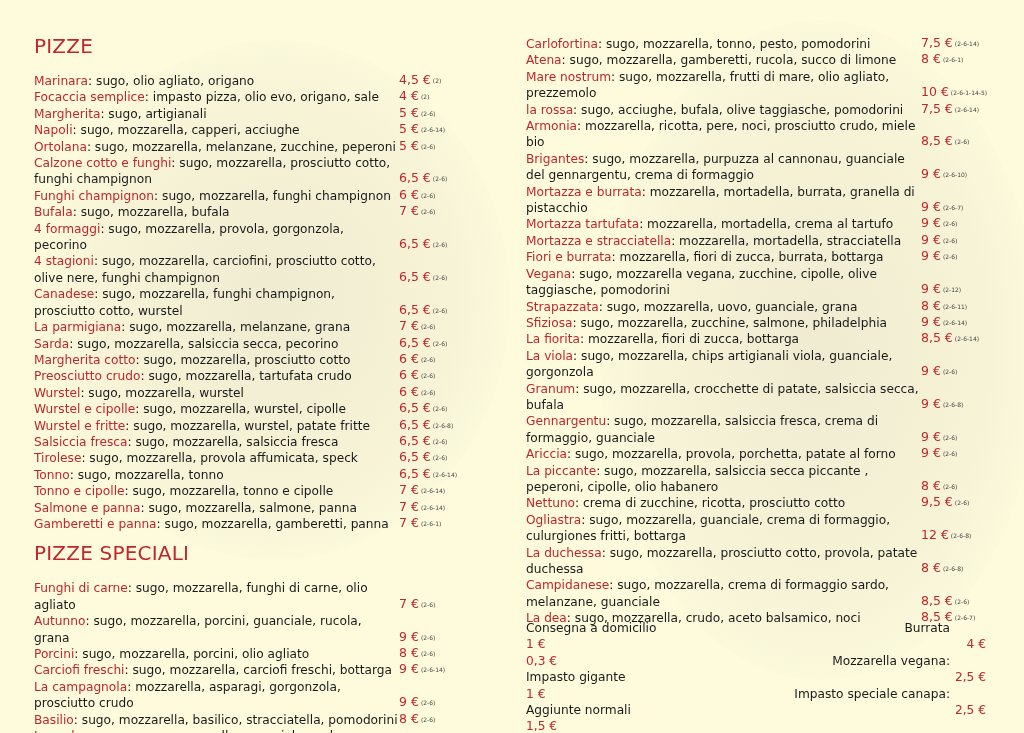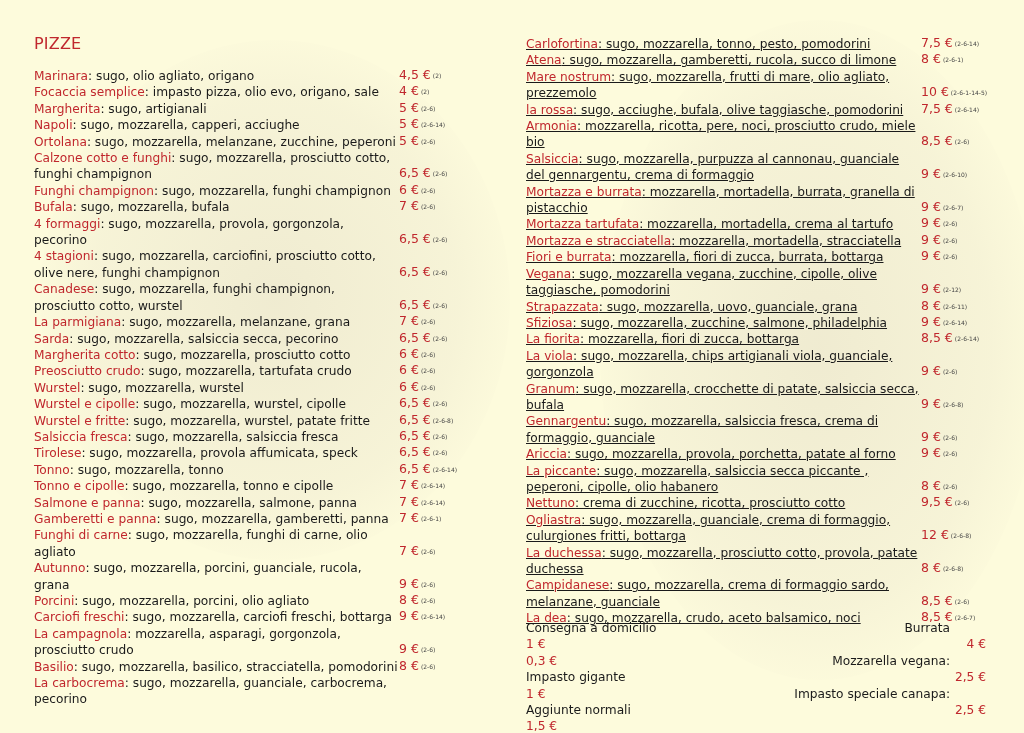--- a/index.html
+++ b/index.html
@@ -12,21 +12,21 @@
   }
   .bg-blob {
     position: absolute; border-radius: 50%;
     background: radial-gradient(ellipse at center, rgba(235,230,205,0.75) 0%, rgba(240,236,210,0.5) 55%, rgba(253,251,220,0) 75%);
     pointer-events: none;
   }
   .col { position: absolute; top: 0; }
   .col-left { left: 34px; width: 440px; }
   .col-right { left: 526px; width: 470px; }
   .section-title {
-    color: #c0272d; font-size: 16px; font-weight: normal;
+    color: #c0272d; font-size: 20px; font-weight: normal;
     margin: 0; letter-spacing: 0.2px;
   }
   .items { list-style: none; margin: 0; padding: 0; }
   .item {
     position: relative; font-size: 12.2px; line-height: 16.4px;
     padding-right: 75px;
   }
   .item .name { color: #c0272d; }
   .item .desc { color: #1a1a1a; }
   .item .price {
@@ -67,39 +67,40 @@
       <li class="item"><span class="name">Wurstel</span><span class="desc">: sugo, mozzarella, wurstel</span><span class="price"><span>6 €</span><span class="allergens">(2-6)</span></span></li>
       <li class="item"><span class="name">Wurstel e cipolle</span><span class="desc">: sugo, mozzarella, wurstel, cipolle</span><span class="price"><span>6,5 €</span><span class="allergens">(2-6)</span></span></li>
       <li class="item"><span class="name">Wurstel e fritte</span><span class="desc">: sugo, mozzarella, wurstel, patate fritte</span><span class="price"><span>6,5 €</span><span class="allergens">(2-6-8)</span></span></li>
       <li class="item"><span class="name">Salsiccia fresca</span><span class="desc">: sugo, mozzarella, salsiccia fresca</span><span class="price"><span>6,5 €</span><span class="allergens">(2-6)</span></span></li>
       <li class="item"><span class="name">Tirolese</span><span class="desc">: sugo, mozzarella, provola affumicata, speck</span><span class="price"><span>6,5 €</span><span class="allergens">(2-6)</span></span></li>
       <li class="item"><span class="name">Tonno</span><span class="desc">: sugo, mozzarella, tonno</span><span class="price"><span>6,5 €</span><span class="allergens">(2-6-14)</span></span></li>
       <li class="item"><span class="name">Tonno e cipolle</span><span class="desc">: sugo, mozzarella, tonno e cipolle</span><span class="price"><span>7 €</span><span class="allergens">(2-6-14)</span></span></li>
       <li class="item"><span class="name">Salmone e panna</span><span class="desc">: sugo, mozzarella, salmone, panna</span><span class="price"><span>7 €</span><span class="allergens">(2-6-14)</span></span></li>
       <li class="item"><span class="name">Gamberetti e panna</span><span class="desc">: sugo, mozzarella, gamberetti, panna</span><span class="price"><span>7 €</span><span class="allergens">(2-6-1)</span></span></li>
     </ul>
+  <h2 class="section-title" style="margin-top:9px;margin-bottom:15px;">PIZZE SPECIALI</h2>
   <ul class="items" id="speciali-list">
       <li class="item"><span class="name">Funghi di carne</span><span class="desc">: sugo, mozzarella, funghi di carne, olio agliato</span><span class="price"><span>7 €</span><span class="allergens">(2-6)</span></span></li>
       <li class="item"><span class="name">Autunno</span><span class="desc">: sugo, mozzarella, porcini, guanciale, rucola, grana</span><span class="price"><span>9 €</span><span class="allergens">(2-6)</span></span></li>
       <li class="item"><span class="name">Porcini</span><span class="desc">: sugo, mozzarella, porcini, olio agliato</span><span class="price"><span>8 €</span><span class="allergens">(2-6)</span></span></li>
       <li class="item"><span class="name">Carciofi freschi</span><span class="desc">: sugo, mozzarella, carciofi freschi, bottarga</span><span class="price"><span>9 €</span><span class="allergens">(2-6-14)</span></span></li>
       <li class="item"><span class="name">La campagnola</span><span class="desc">: mozzarella, asparagi, gorgonzola, prosciutto crudo</span><span class="price"><span>9 €</span><span class="allergens">(2-6)</span></span></li>
       <li class="item"><span class="name">Basilio</span><span class="desc">: sugo, mozzarella, basilico, stracciatella, pomodorini</span><span class="price"><span>8 €</span><span class="allergens">(2-6)</span></span></li>
       <li class="item"><span class="name">La carbocrema</span><span class="desc">: sugo, mozzarella, guanciale, carbocrema, pecorino</span></li>
     </ul>
 </div>
 
-<div class="col col-right" style="top:36px;text-decoration:underline;">
+<div class="col col-right" style="top:36px;">
   <ul class="items" id="speciali-cont-list">
       <li class="item"><span class="name">Carlofortina</span><span class="desc">: sugo, mozzarella, tonno, pesto, pomodorini</span><span class="price"><span>7,5 €</span><span class="allergens">(2-6-14)</span></span></li>
       <li class="item"><span class="name">Atena</span><span class="desc">: sugo, mozzarella, gamberetti, rucola, succo di limone</span><span class="price"><span>8 €</span><span class="allergens">(2-6-1)</span></span></li>
       <li class="item"><span class="name">Mare nostrum</span><span class="desc">: sugo, mozzarella, frutti di mare, olio agliato, prezzemolo</span><span class="price"><span>10 €</span><span class="allergens">(2-6-1-14-5)</span></span></li>
       <li class="item"><span class="name">la rossa</span><span class="desc">: sugo, acciughe, bufala, olive taggiasche, pomodorini</span><span class="price"><span>7,5 €</span><span class="allergens">(2-6-14)</span></span></li>
       <li class="item"><span class="name">Armonia</span><span class="desc">: mozzarella, ricotta, pere, noci, prosciutto crudo, miele bio</span><span class="price"><span>8,5 €</span><span class="allergens">(2-6)</span></span></li>
-      <li class="item"><span class="name">Salsiccia</span><span class="desc">: sugo, mozzarella, purpuzza al cannonau, guanciale del gennargentu, crema di formaggio</span><span class="price"><span>9 €</span><span class="allergens">(2-6-10)</span></span></li>
+      <li class="item"><span class="name">Brigantes</span><span class="desc">: sugo, mozzarella, purpuzza al cannonau, guanciale del gennargentu, crema di formaggio</span><span class="price"><span>9 €</span><span class="allergens">(2-6-10)</span></span></li>
       <li class="item"><span class="name">Mortazza e burrata</span><span class="desc">: mozzarella, mortadella, burrata, granella di pistacchio</span><span class="price"><span>9 €</span><span class="allergens">(2-6-7)</span></span></li>
       <li class="item"><span class="name">Mortazza tartufata</span><span class="desc">: mozzarella, mortadella, crema al tartufo</span><span class="price"><span>9 €</span><span class="allergens">(2-6)</span></span></li>
       <li class="item"><span class="name">Mortazza e stracciatella</span><span class="desc">: mozzarella, mortadella, stracciatella</span><span class="price"><span>9 €</span><span class="allergens">(2-6)</span></span></li>
       <li class="item"><span class="name">Fiori e burrata</span><span class="desc">: mozzarella, fiori di zucca, burrata, bottarga</span><span class="price"><span>9 €</span><span class="allergens">(2-6)</span></span></li>
       <li class="item"><span class="name">Vegana</span><span class="desc">: sugo, mozzarella vegana, zucchine, cipolle, olive taggiasche, pomodorini</span><span class="price"><span>9 €</span><span class="allergens">(2-12)</span></span></li>
       <li class="item"><span class="name">Strapazzata</span><span class="desc">: sugo, mozzarella, uovo, guanciale, grana</span><span class="price"><span>8 €</span><span class="allergens">(2-6-11)</span></span></li>
       <li class="item"><span class="name">Sfiziosa</span><span class="desc">: sugo, mozzarella, zucchine, salmone, philadelphia</span><span class="price"><span>9 €</span><span class="allergens">(2-6-14)</span></span></li>
       <li class="item"><span class="name">La fiorita</span><span class="desc">: mozzarella, fiori di zucca, bottarga</span><span class="price"><span>8,5 €</span><span class="allergens">(2-6-14)</span></span></li>
       <li class="item"><span class="name">La viola</span><span class="desc">: sugo, mozzarella, chips artigianali viola, guanciale, gorgonzola</span><span class="price"><span>9 €</span><span class="allergens">(2-6)</span></span></li>
       <li class="item"><span class="name">Granum</span><span class="desc">: sugo, mozzarella, crocchette di patate, salsiccia secca, bufala</span><span class="price"><span>9 €</span><span class="allergens">(2-6-8)</span></span></li>

